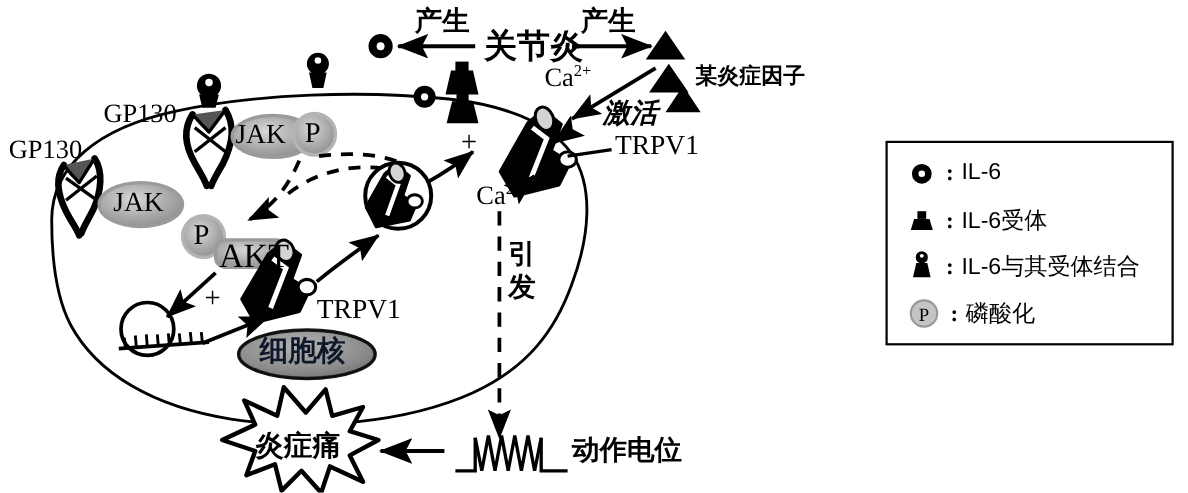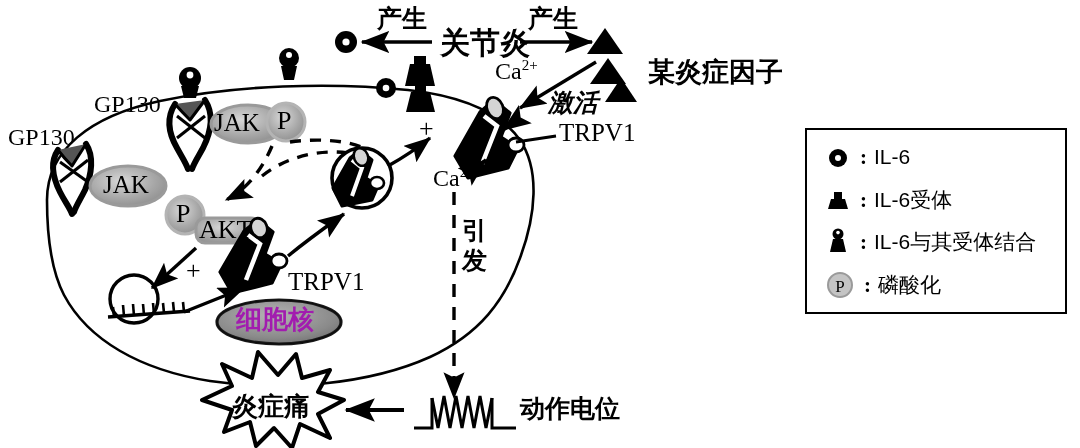--- a/index.html
+++ b/index.html
@@ -215,40 +215,40 @@
       <path d="M202,400 L232,386 L222,364 L252,378 L258,352 L278,375 L296,354
                L302,378 L330,370 L318,392 L344,400 L318,414 L330,438 L300,424
                L292,448 L274,428 L256,446 L250,422 L224,432 L232,410 Z" fill="#fff" stroke="#000" stroke-width="4" stroke-linejoin="round"></path>
     </g>
 
   </svg>
 
   <div class="lbl cn" style="left:377px;top:6px;font-size:25px;">产生</div>
   <div class="lbl cn" style="left:440px;top:28px;font-size:30px;">关节炎</div>
   <div class="lbl cn" style="left:528px;top:6px;font-size:25px;">产生</div>
-  <div class="lbl cn" style="left:648px;top:58px;font-size:27px;">某炎症因子</div>
+  <div class="lbl cn" style="left:632px;top:58px;font-size:20px;">某炎症因子</div>
   <div class="lbl cn" style="left:548px;top:90px;font-size:25px;font-style:italic;">激活</div>
 
   <div class="lbl sr" style="left:94px;top:92px;font-size:24px;">GP130</div>
   <div class="lbl sr" style="left:8px;top:125px;font-size:24px;">GP130</div>
 
   <div class="lbl sr" style="left:214px;top:110px;font-size:25px;">JAK</div>
   <div class="lbl sr" style="left:103px;top:172px;font-size:25px;">JAK</div>
 
   <div class="lbl sr" style="left:277px;top:108px;font-size:26px;">P</div>
   <div class="lbl sr" style="left:176px;top:201px;font-size:26px;">P</div>
-  <div class="lbl sr" style="left:199px;top:217px;font-size:26px;">AKT</div>
+  <div class="lbl sr" style="left:199px;top:217px;font-size:31px;">AKT</div>
 
   <div class="lbl sr" style="left:419px;top:116px;font-size:26px;">+</div>
   <div class="lbl sr" style="left:186px;top:258px;font-size:26px;">+</div>
 
   <div class="lbl sr" style="left:559px;top:120px;font-size:25px;">TRPV1</div>
   <div class="lbl sr" style="left:288px;top:269px;font-size:25px;">TRPV1</div>
 
-  <div class="lbl cn" style="left:236px;top:306px;font-size:26px;color:#a21caf;">细胞核</div>
+  <div class="lbl cn" style="left:236px;top:306px;font-size:26px;color:#0f172a;">细胞核</div>
 
   <div class="lbl sr" style="left:495px;top:58px;font-size:24px;">
     <span>Ca</span><sup style="font-size:15px;">2+</sup>
   </div>
 
   <div class="lbl sr" style="left:433px;top:165px;font-size:24px;">
     <span>Ca</span><sup style="font-size:15px;">2+</sup>
   </div>
 
   <div class="lbl cn" style="left:462px;top:216px;font-size:25px;width:28px;white-space:normal;line-height:1.18;">引发</div>

